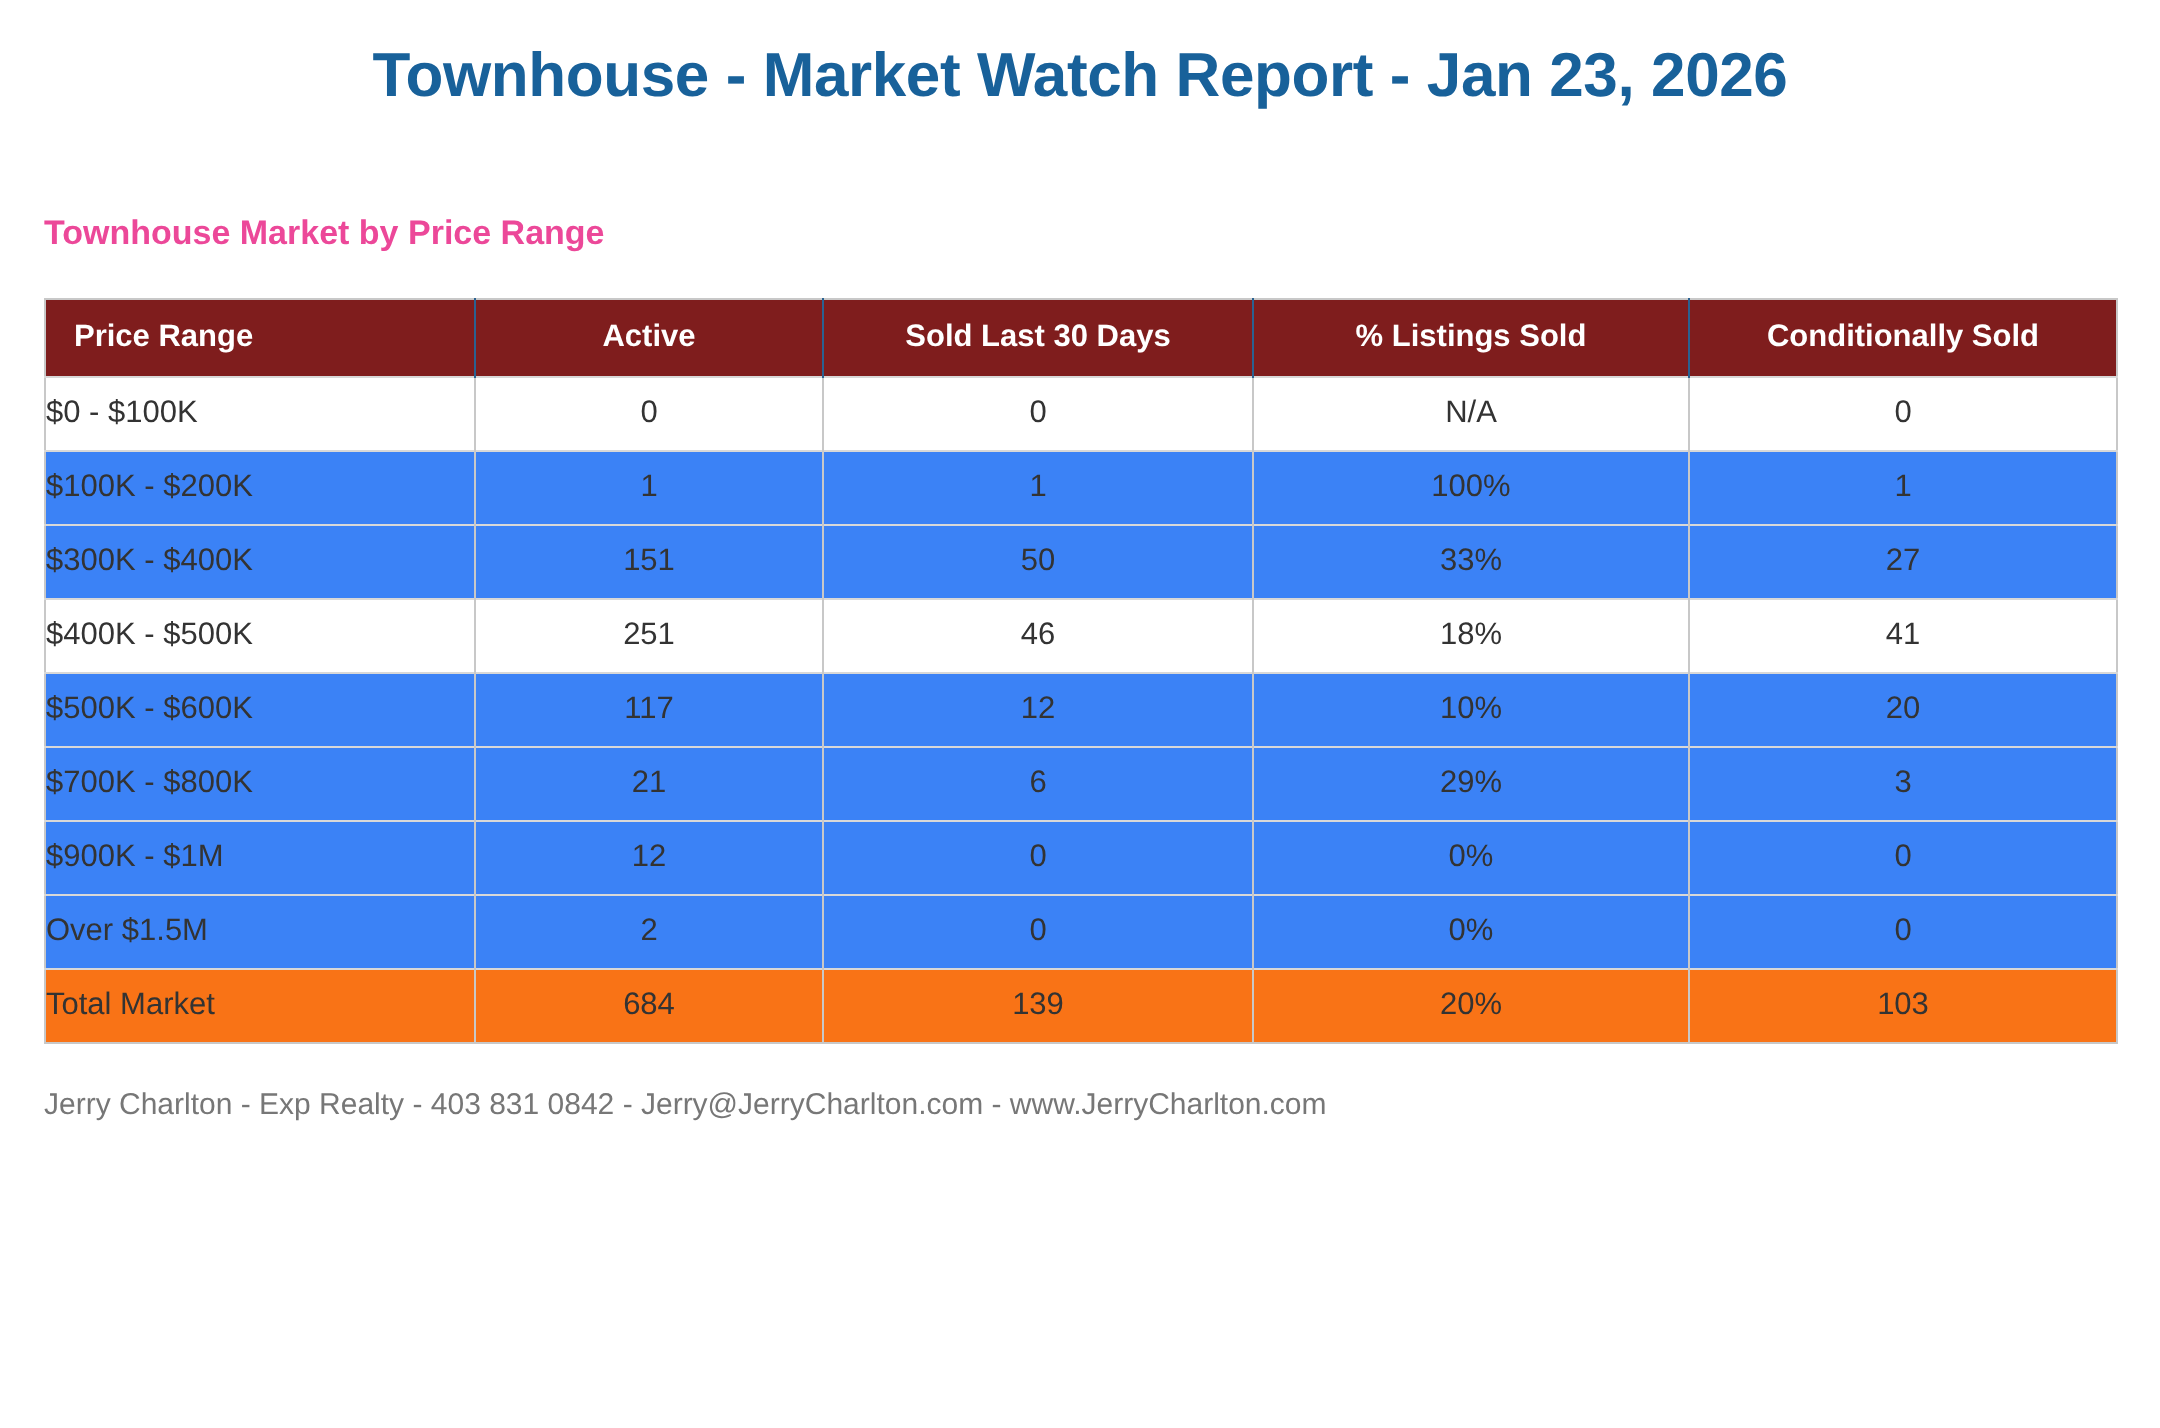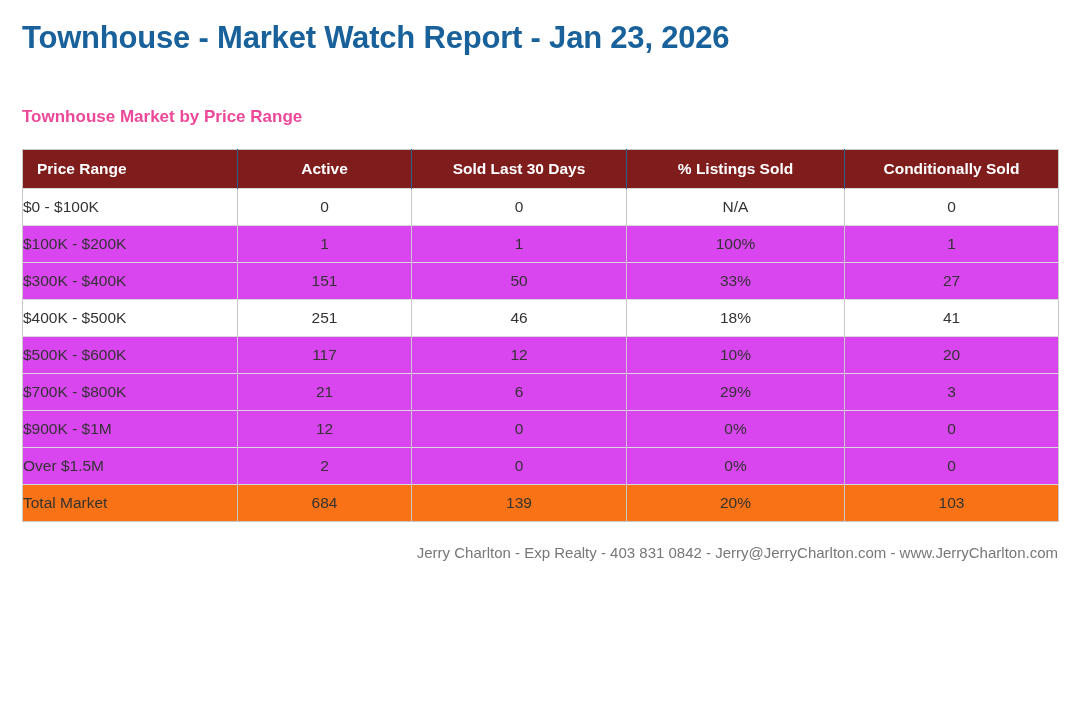--- a/index.html
+++ b/index.html
@@ -17,20 +17,21 @@
   .page {
     width: 1080px;
     height: 714px;
     position: relative;
     box-sizing: border-box;
     padding: 0 22px;
     display: flex;
     flex-direction: column;
   }
   .main-title {
+    text-align: center;
     color: #18619a;
     font-size: 31px;
     font-weight: bold;
     letter-spacing: -0.2px;
     margin-top: 18px;
     margin-bottom: 0;
     line-height: 1.3;
   }
   .section-title {
     text-align: left;
@@ -74,33 +75,33 @@
     border-right: 1px solid #c8c8c8;
     border-top: 1px solid #d8d8d8;
   }
   table.market tbody td:first-child {
     text-align: left;
   }
   table.market tbody td:last-child {
     border-right: none;
   }
   table.market tbody tr.alt td {
-    background: #d946ef;
+    background: #3b82f6;
   }
   table.market tbody tr.total td {
     background: #f97316;
   }
   .col-range  { width: 215px; }
   .col-active { width: 174px; }
   .col-sold   { width: 215px; }
   .col-pct    { width: 218px; }
   .col-cond   { width: 214px; }
   .footer {
     margin-top: 22px;
-    text-align: right;
+    text-align: left;
     color: #777777;
     font-size: 15px;
   }
 </style>
 </head>
 <body>
 
 <div class="page">
 
   <h1 class="main-title">Townhouse - Market Watch Report - Jan 23, 2026</h1>

